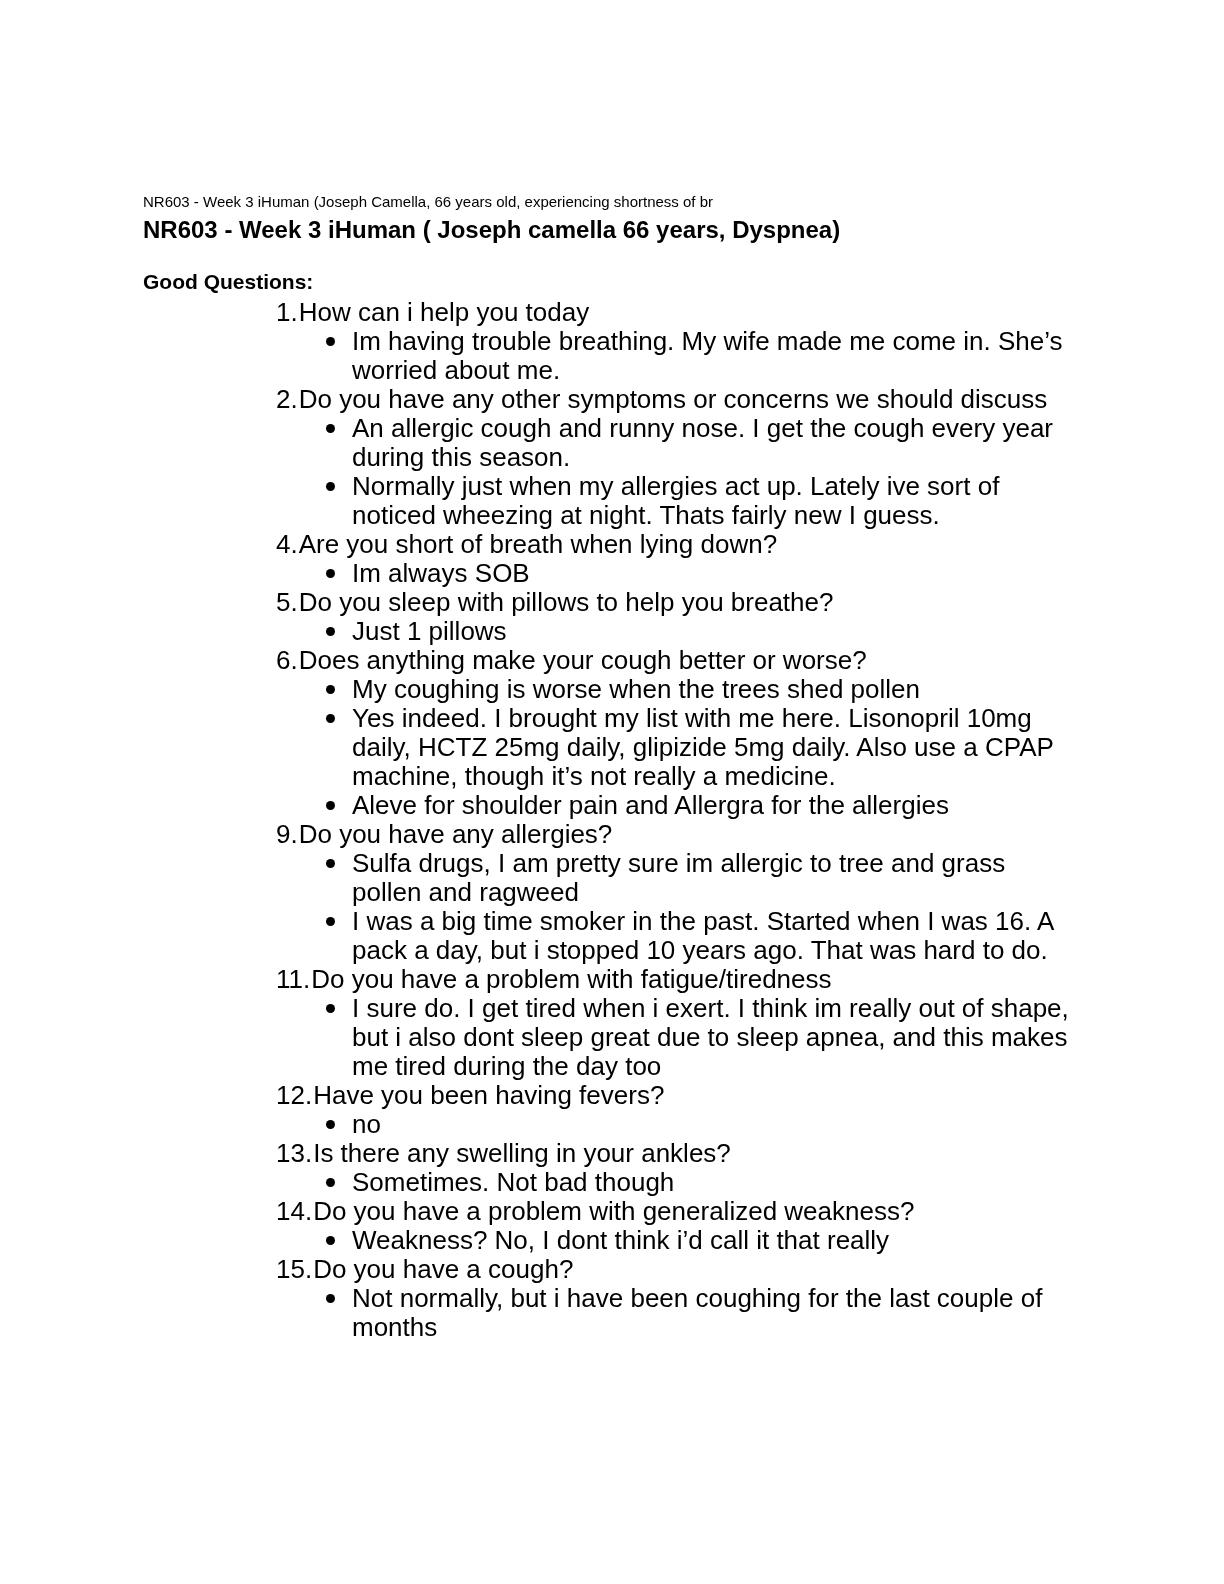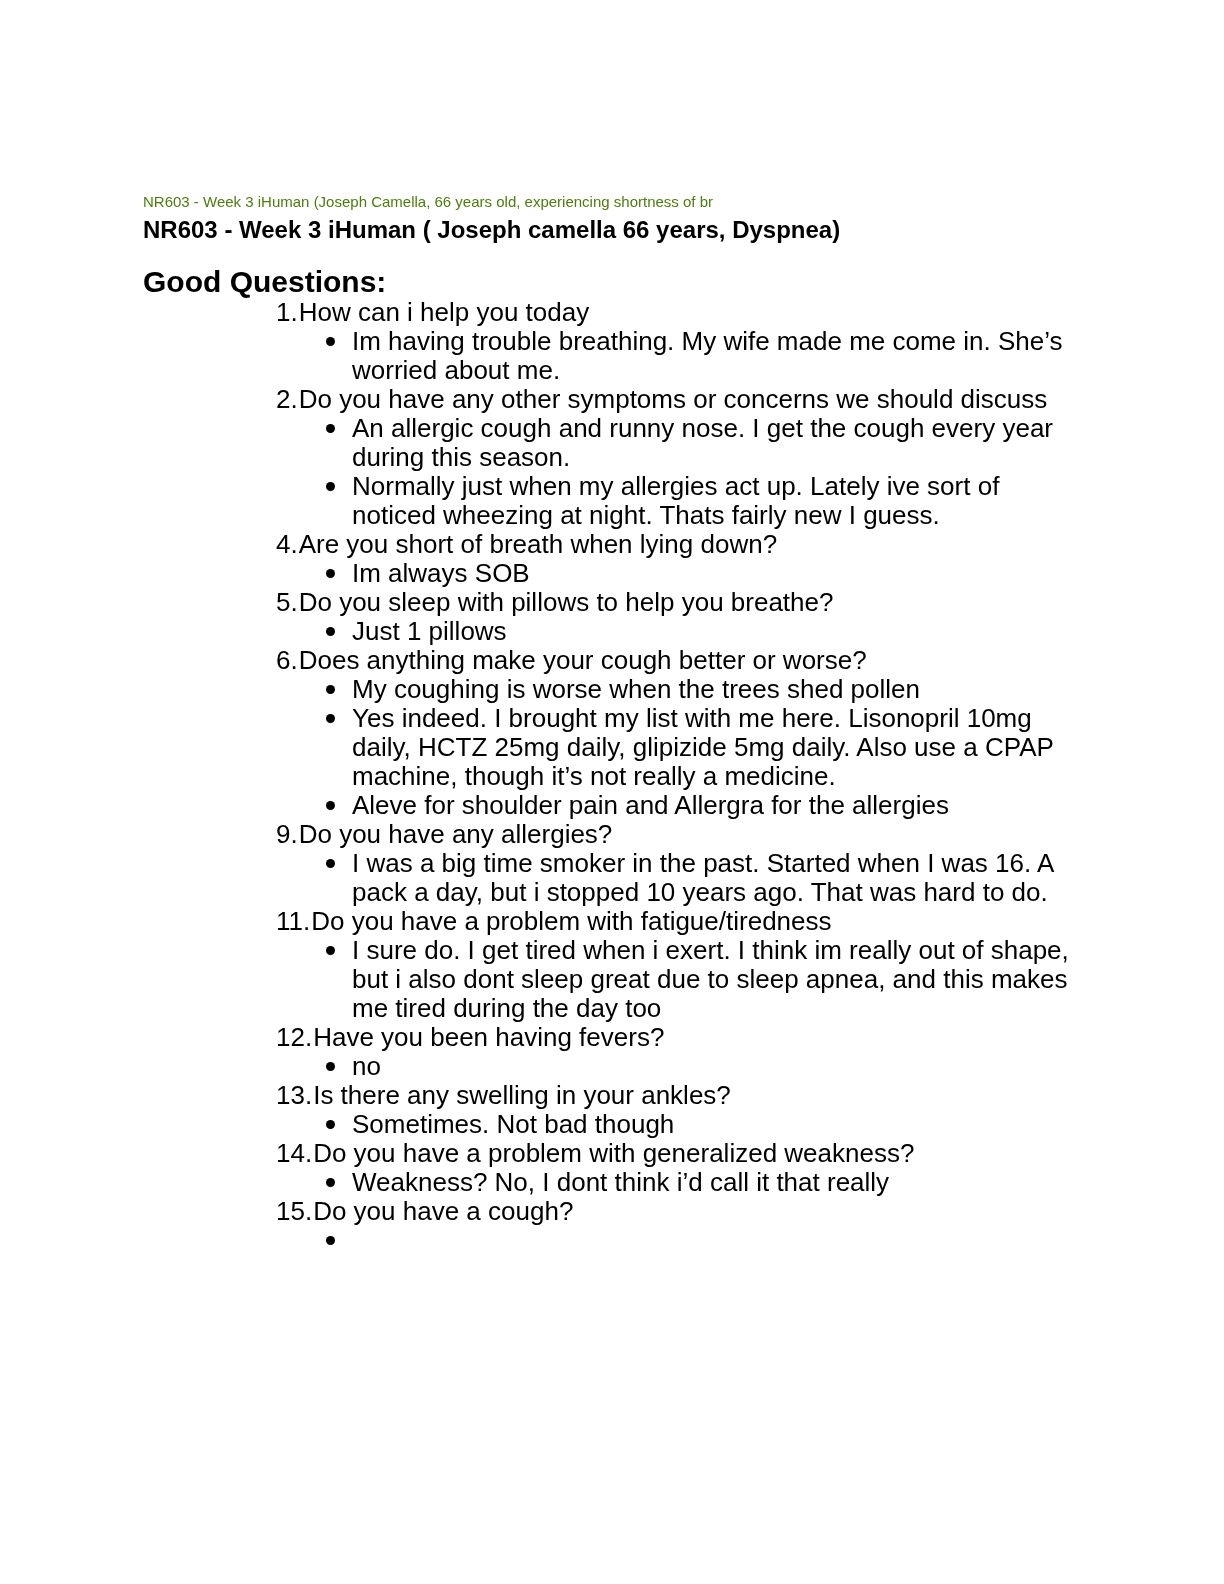--- a/index.html
+++ b/index.html
@@ -6,32 +6,32 @@
   .page{
     position:relative;
     width:1224px;height:1584px;
     background:#ffffff;
     font-family:"Liberation Sans",sans-serif;
     color:#000000;
     overflow:hidden;
   }
   .header-line{
     position:absolute;left:143px;top:192px;
-    font-size:15px;line-height:20px;color:#4d7c0f;
+    font-size:15px;line-height:20px;color:#000000;
     white-space:nowrap;
     text-align:center;
   }
   .doc-title{
     position:absolute;left:143px;top:217px;
     font-size:24px;line-height:26px;font-weight:700;
     white-space:nowrap;
   }
   .section-heading{
     position:absolute;left:143px;top:266px;
-    font-size:30px;line-height:31px;font-weight:700;
+    font-size:21px;line-height:31px;font-weight:700;
     white-space:nowrap;
   }
   .qa-list{
     position:absolute;left:143px;top:298px;width:940px;
     font-size:26px;line-height:29px;
   }
   .q{margin-left:133px;white-space:nowrap;}
   .qn{margin-right:1px;}
   .a{margin-left:182px;padding-left:27px;width:728px;position:relative;}
   .bullet{
@@ -65,32 +65,33 @@
     <div class="a"><span class="bullet"></span><span>Just 1 pillows</span></div>
 
     <div class="q"><span class="qn">6.</span><span>Does anything make your cough better or worse?</span></div>
     <div class="a"><span class="bullet"></span><span>My coughing is worse when the trees shed pollen</span></div>
 
     <div class="a"><span class="bullet"></span><span>Yes indeed. I brought my list with me here. Lisonopril 10mg daily, HCTZ 25mg daily, glipizide 5mg daily. Also use a CPAP machine, though it’s not really a medicine.</span></div>
 
     <div class="a"><span class="bullet"></span><span>Aleve for shoulder pain and Allergra for the allergies</span></div>
 
     <div class="q"><span class="qn">9.</span><span>Do you have any allergies?</span></div>
+    <div class="a"><span class="bullet"></span><span>Sulfa drugs, I am pretty sure im allergic to tree and grass pollen and ragweed</span></div>
 
     <div class="a"><span class="bullet"></span><span>I was a big time smoker in the past. Started when I was 16. A pack a day, but i stopped 10 years ago. That was hard to do.</span></div>
 
     <div class="q"><span class="qn">11.</span><span>Do you have a problem with fatigue/tiredness</span></div>
     <div class="a"><span class="bullet"></span><span>I sure do. I get tired when i exert. I think im really out of shape, but i also dont sleep great due to sleep apnea, and this makes me tired during the day too</span></div>
 
     <div class="q"><span class="qn">12.</span><span>Have you been having fevers?</span></div>
     <div class="a"><span class="bullet"></span><span>no</span></div>
 
     <div class="q"><span class="qn">13.</span><span>Is there any swelling in your ankles?</span></div>
     <div class="a"><span class="bullet"></span><span>Sometimes. Not bad though</span></div>
 
     <div class="q"><span class="qn">14.</span><span>Do you have a problem with generalized weakness?</span></div>
     <div class="a"><span class="bullet"></span><span>Weakness? No, I dont think i’d call it that really</span></div>
 
     <div class="q"><span class="qn">15.</span><span>Do you have a cough?</span></div>
-    <div class="a"><span class="bullet"></span></div>
+    <div class="a"><span class="bullet"></span><span>Not normally, but i have been coughing for the last couple of months</span></div>
 
   </div>
 </div>
 
 </body></html>

